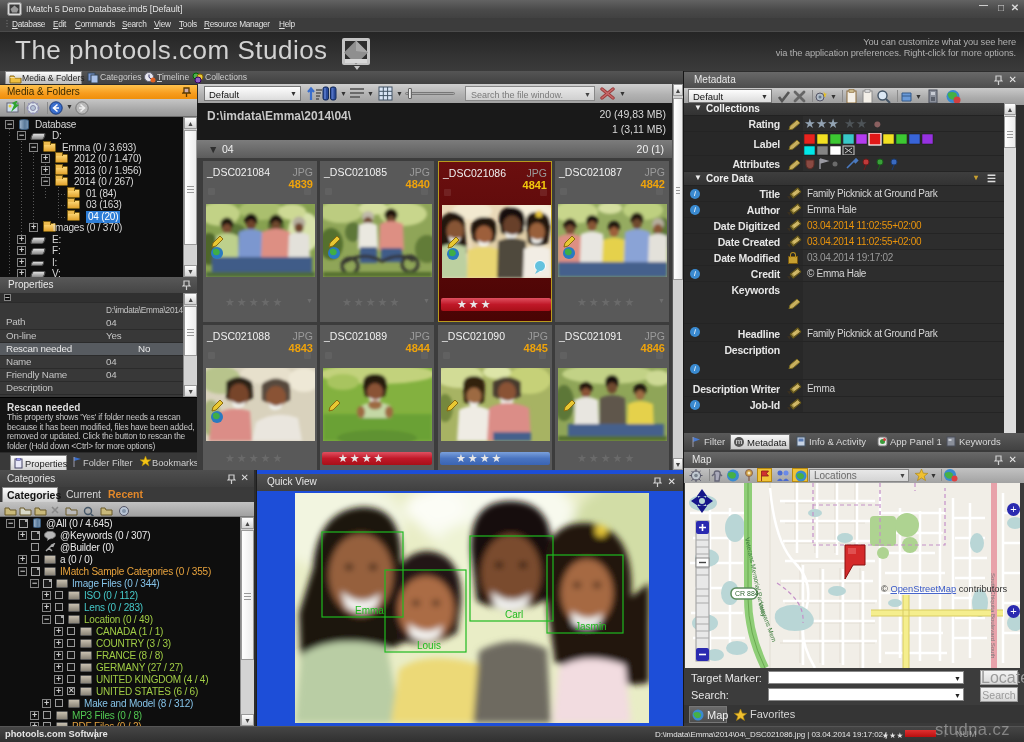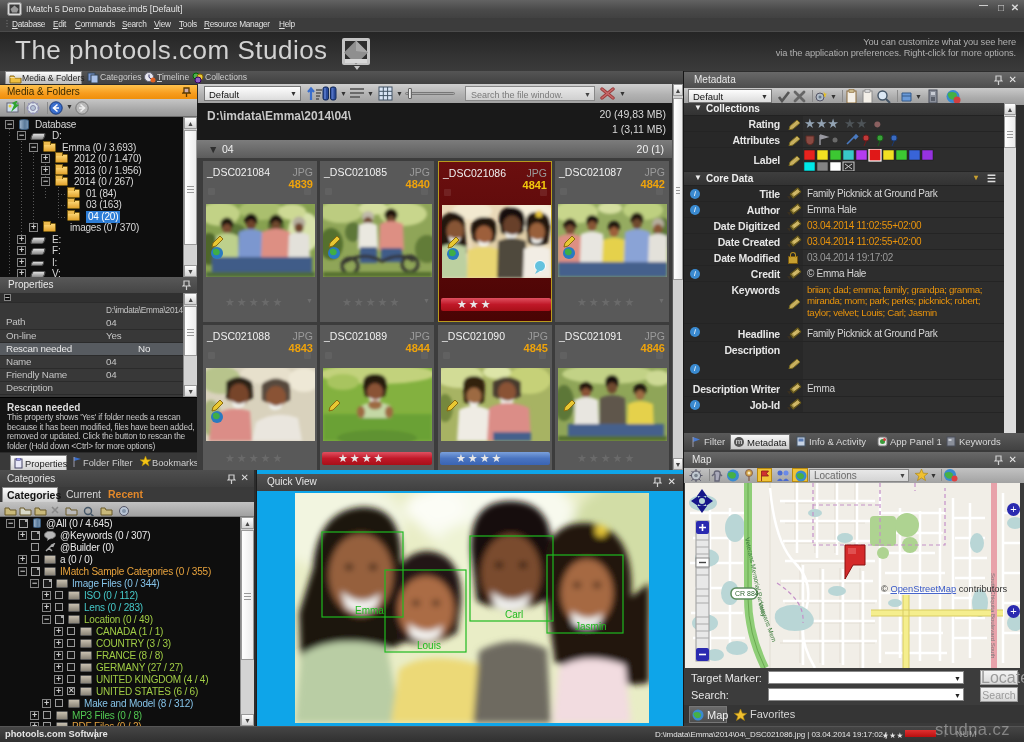--- a/index.html
+++ b/index.html
@@ -46,21 +46,21 @@
 .cell .fname{position:absolute;left:4px;top:5px;font-size:10.5px;color:#f0f0f0;}
 .cell .fmt{position:absolute;right:4px;top:5px;font-size:10.5px;color:#9a9a9a;}
 .cell .num{position:absolute;right:4px;top:17px;font-size:11px;font-weight:bold;color:#efa30b;}
 .cell .ph{position:absolute;left:3px;top:43px;width:108px;height:73px;}
 .cell .stars{position:absolute;left:22px;top:135px;font-size:11px;color:#6a6a6a;letter-spacing:2px;}
 .selcell{background:linear-gradient(180deg,#6b0f0f,#4a0404);border:1px solid #b89b1e;}
 .ratebar{position:absolute;left:2px;top:136px;width:110px;height:13px;border-radius:2px;color:#e8e8e8;font-size:11px;letter-spacing:2px;text-align:left;padding-left:16px;}
 .ratebar.red{background:linear-gradient(180deg,#e05060,#c01828 50%,#a81018);}
 .ratebar.blue{background:linear-gradient(180deg,#7aa0dc,#4a74c0 50%,#3a64b4);}
 
-#qv{left:256px;top:470px;width:427px;height:256px;background:#0ea5e9;border-left:1px solid #1e1e1e;}
+#qv{left:256px;top:470px;width:427px;height:256px;background:#1d4ed8;border-left:1px solid #1e1e1e;}
 #qvhead{position:absolute;left:0;top:4px;width:427px;height:17px;background:linear-gradient(180deg,#525252,#404040);color:#e6e6e6;font-size:10px;}
 
 #meta{left:683px;top:71px;width:341px;height:379px;background:#2d2d2d;border-left:1px solid #161616;}
 #metahead{position:absolute;left:0;top:1px;width:341px;height:16px;background:linear-gradient(180deg,#686868,#4d4d4d);color:#e8e8e8;font-size:10px;}
 #metatoolbar{position:absolute;left:0;top:17px;width:341px;height:17px;background:linear-gradient(180deg,#c9c9c9,#aaaaaa 60%,#9c9c9c);}
 #metabody{position:absolute;left:0;top:32px;width:320px;height:347px;background:#2d2d2d;overflow:hidden;font-size:11px;}
 #metascroll{position:absolute;left:320px;top:32px;width:12px;height:347px;background:#dcdcdc;}
 .mrow{position:relative;width:320px;border-bottom:1px solid #242424;background:#2d2d2d;}.mrow:before{content:"";position:absolute;left:0;top:0;bottom:0;width:119px;background:rgba(0,0,0,0.10);}
 .mlabel{position:absolute;right:224px;top:3px;font-weight:bold;color:#e6e6e6;white-space:nowrap;font-size:10.5px;letter-spacing:-0.2px;}
 .mval{position:absolute;left:123px;top:3px;color:#d6d6d6;white-space:nowrap;font-size:10px;letter-spacing:-0.3px;}
@@ -251,21 +251,21 @@
         <span class="fico" style="left:67px;"></span>
         <span style="position:absolute;left:86px;">03 (163)</span>
       </div>
   <div class="trow" style="left:0;top:94px;">
         <span class="fico" style="left:67px;"></span>
         <span style="position:absolute;left:86px;background:#2d7dd6;color:#fff;padding:0 2px;">04 (20)</span>
       </div>
   <div class="trow" style="left:0;top:105px;">
         <span class="ebox" style="left:29px;top:1px;">+</span>
         <span class="fico" style="left:43px;"></span>
-        <span style="position:absolute;left:70px;">images (0 / 370)</span>
+        <span style="position:absolute;left:53px;">images (0 / 370)</span>
       </div>
   <div class="trow" style="left:0;top:117px;">
         <span class="ebox" style="left:17px;top:1px;">+</span>
         <span class="drv" style="left:31px;"></span>
         <span style="position:absolute;left:52px;">E:</span>
       </div>
   <div class="trow" style="left:0;top:128px;">
         <span class="ebox" style="left:17px;top:1px;">+</span>
         <span class="drv" style="left:31px;"></span>
         <span style="position:absolute;left:52px;">F:</span>
@@ -977,38 +977,20 @@
         </div>
     <div class="mrow" style="height:16px;">
           <span class="mlabel" style="top:2px;">Rating</span>
       <svg style="position:absolute;left:104px;top:3px;" width="13" height="11">
             <path d="M9 1 L12 4 L5 10 L1 11 L2 7 z" fill="#c8b060" stroke="#7a6a20"></path>
           </svg>
       <span style="position:absolute;left:120px;top:0px;font-size:13px;color:#93a3b3;">★★★</span>
           <span style="position:absolute;left:160px;top:0px;font-size:13px;color:#4e5458;">★★</span>
           <span style="position:absolute;left:190px;top:4px;font-size:6px;color:#8a6060;">⬤</span>
         </div>
-    <div class="mrow" style="height:16px;">
-          <span class="mlabel" style="top:2px;">Attributes</span>
-      <svg style="position:absolute;left:104px;top:3px;" width="13" height="11">
-            <path d="M9 1 L12 4 L5 10 L1 11 L2 7 z" fill="#c8b060" stroke="#7a6a20"></path>
-          </svg>
-      <svg style="position:absolute;left:120px;top:2px;" width="120" height="12">
-        <path d="M2 2 h8 v5 q0 3 -4 4 q-4 -1 -4 -4 z" fill="#8a4a42" stroke="#5a2a24"></path>
-        <path d="M16 1 v10 M16 1 l7 2 -7 2" stroke="#9a9aa2" stroke-width="1.4" fill="#9a9aa2"></path>
-        <circle cx="31" cy="6" r="2.5" fill="#6a6a6a"></circle>
-        <path d="M43 10 L50 3 M50 3 l2 -2 1.5 1.5 -2 2 z" stroke="#4a7ac0" stroke-width="1.6" fill="#4a7ac0"></path>
-        <circle cx="62" cy="4" r="3" fill="#c03a3a" stroke="#701a1a"></circle>
-            <path d="M62 7 l-2 5" stroke="#701a1a"></path>
-        <circle cx="76" cy="4" r="3" fill="#3aa03a" stroke="#1a601a"></circle>
-            <path d="M76 7 l-2 5" stroke="#1a601a"></path>
-        <circle cx="90" cy="4" r="3" fill="#3a6ac0" stroke="#1a3a70"></circle>
-            <path d="M90 7 l-2 5" stroke="#1a3a70"></path>
-      </svg>
-        </div>
     <div class="mrow" style="height:24px;">
           <span class="mlabel" style="top:6px;">Label</span>
       <svg style="position:absolute;left:104px;top:7px;" width="13" height="11">
             <path d="M9 1 L12 4 L5 10 L1 11 L2 7 z" fill="#c8b060" stroke="#7a6a20"></path>
           </svg>
       <svg style="position:absolute;left:120px;top:1px;" width="140" height="22">
         <g stroke="#1a1a1a" stroke-width=".5">
               <rect x="0" y="1" width="11" height="10" fill="#e8231e"></rect>
               <rect x="13" y="1" width="11" height="10" fill="#f2e022"></rect>
               <rect x="26" y="1" width="11" height="10" fill="#3cc832"></rect>
@@ -1020,20 +1002,38 @@
               <rect x="105" y="1" width="11" height="10" fill="#3864d8"></rect>
               <rect x="118" y="1" width="11" height="10" fill="#9632e0"></rect>
         <rect x="0" y="13" width="11" height="9" fill="#00e8e8"></rect>
               <rect x="13" y="13" width="11" height="9" fill="#848484"></rect>
               <rect x="26" y="13" width="11" height="9" fill="#ffffff"></rect>
               <rect x="39" y="13" width="11" height="9" fill="#2d2d2d" stroke="#ccc" stroke-width="1"></rect>
               <path d="M41 15 l7 5 M48 15 l-7 5" stroke="#ccc" stroke-width="1"></path>
             </g>
       </svg>
         </div>
+    <div class="mrow" style="height:16px;">
+          <span class="mlabel" style="top:2px;">Attributes</span>
+      <svg style="position:absolute;left:104px;top:3px;" width="13" height="11">
+            <path d="M9 1 L12 4 L5 10 L1 11 L2 7 z" fill="#c8b060" stroke="#7a6a20"></path>
+          </svg>
+      <svg style="position:absolute;left:120px;top:2px;" width="120" height="12">
+        <path d="M2 2 h8 v5 q0 3 -4 4 q-4 -1 -4 -4 z" fill="#8a4a42" stroke="#5a2a24"></path>
+        <path d="M16 1 v10 M16 1 l7 2 -7 2" stroke="#9a9aa2" stroke-width="1.4" fill="#9a9aa2"></path>
+        <circle cx="31" cy="6" r="2.5" fill="#6a6a6a"></circle>
+        <path d="M43 10 L50 3 M50 3 l2 -2 1.5 1.5 -2 2 z" stroke="#4a7ac0" stroke-width="1.6" fill="#4a7ac0"></path>
+        <circle cx="62" cy="4" r="3" fill="#c03a3a" stroke="#701a1a"></circle>
+            <path d="M62 7 l-2 5" stroke="#701a1a"></path>
+        <circle cx="76" cy="4" r="3" fill="#3aa03a" stroke="#1a601a"></circle>
+            <path d="M76 7 l-2 5" stroke="#1a601a"></path>
+        <circle cx="90" cy="4" r="3" fill="#3a6ac0" stroke="#1a3a70"></circle>
+            <path d="M90 7 l-2 5" stroke="#1a3a70"></path>
+      </svg>
+        </div>
     <div class="msec" style="height:14px;">
           <span style="position:absolute;left:10px;top:1px;font-size:8px;">▼</span>
           <span style="position:absolute;left:22px;top:1px;">Core Data</span>
           <span style="position:absolute;right:26px;top:1px;font-size:8px;color:#c8a030;">▾</span>
           <span style="position:absolute;right:8px;top:1px;font-size:10px;color:#ddd;">☰</span>
         </div>
     <div class="mrow mr16">
           <span class="ic-i"></span>
           <span class="mlabel">Title</span>
           <span class="pcl"></span>
@@ -1064,21 +1064,20 @@
           <span class="ic-i"></span>
           <span class="mlabel">Credit</span>
           <span class="pcl"></span>
           <span class="mval">© Emma Hale</span>
         </div>
     <div class="mrow" style="height:42px;">
           <span class="mlabel" style="top:2px;">Keywords</span>
       <svg style="position:absolute;left:104px;top:16px;" width="13" height="11">
             <path d="M9 1 L12 4 L5 10 L1 11 L2 7 z" fill="#c8b060" stroke="#7a6a20"></path>
           </svg>
-      <span class="mval orange" style="top:2px;white-space:normal;width:196px;line-height:11.3px;font-size:9.7px;letter-spacing:-0.35px;">briian; dad; emma; family; grandpa; granma; miranda; mom; park; perks; picknick; robert; taylor; velvet; Louis; Carl; Jasmin</span>
         </div>
     <div class="mrow mr16" style="height:18px;">
           <span class="ic-i"></span>
           <span class="mlabel" style="top:4px;">Headline</span>
           <span class="pcl" style="top:4px;"></span>
           <span class="mval" style="top:4px;">Family Picknick at Ground Park</span>
         </div>
     <div class="mrow" style="height:38px;">
           <span class="ic-i" style="top:22px;"></span>
           <span class="mlabel" style="top:2px;">Description</span>

